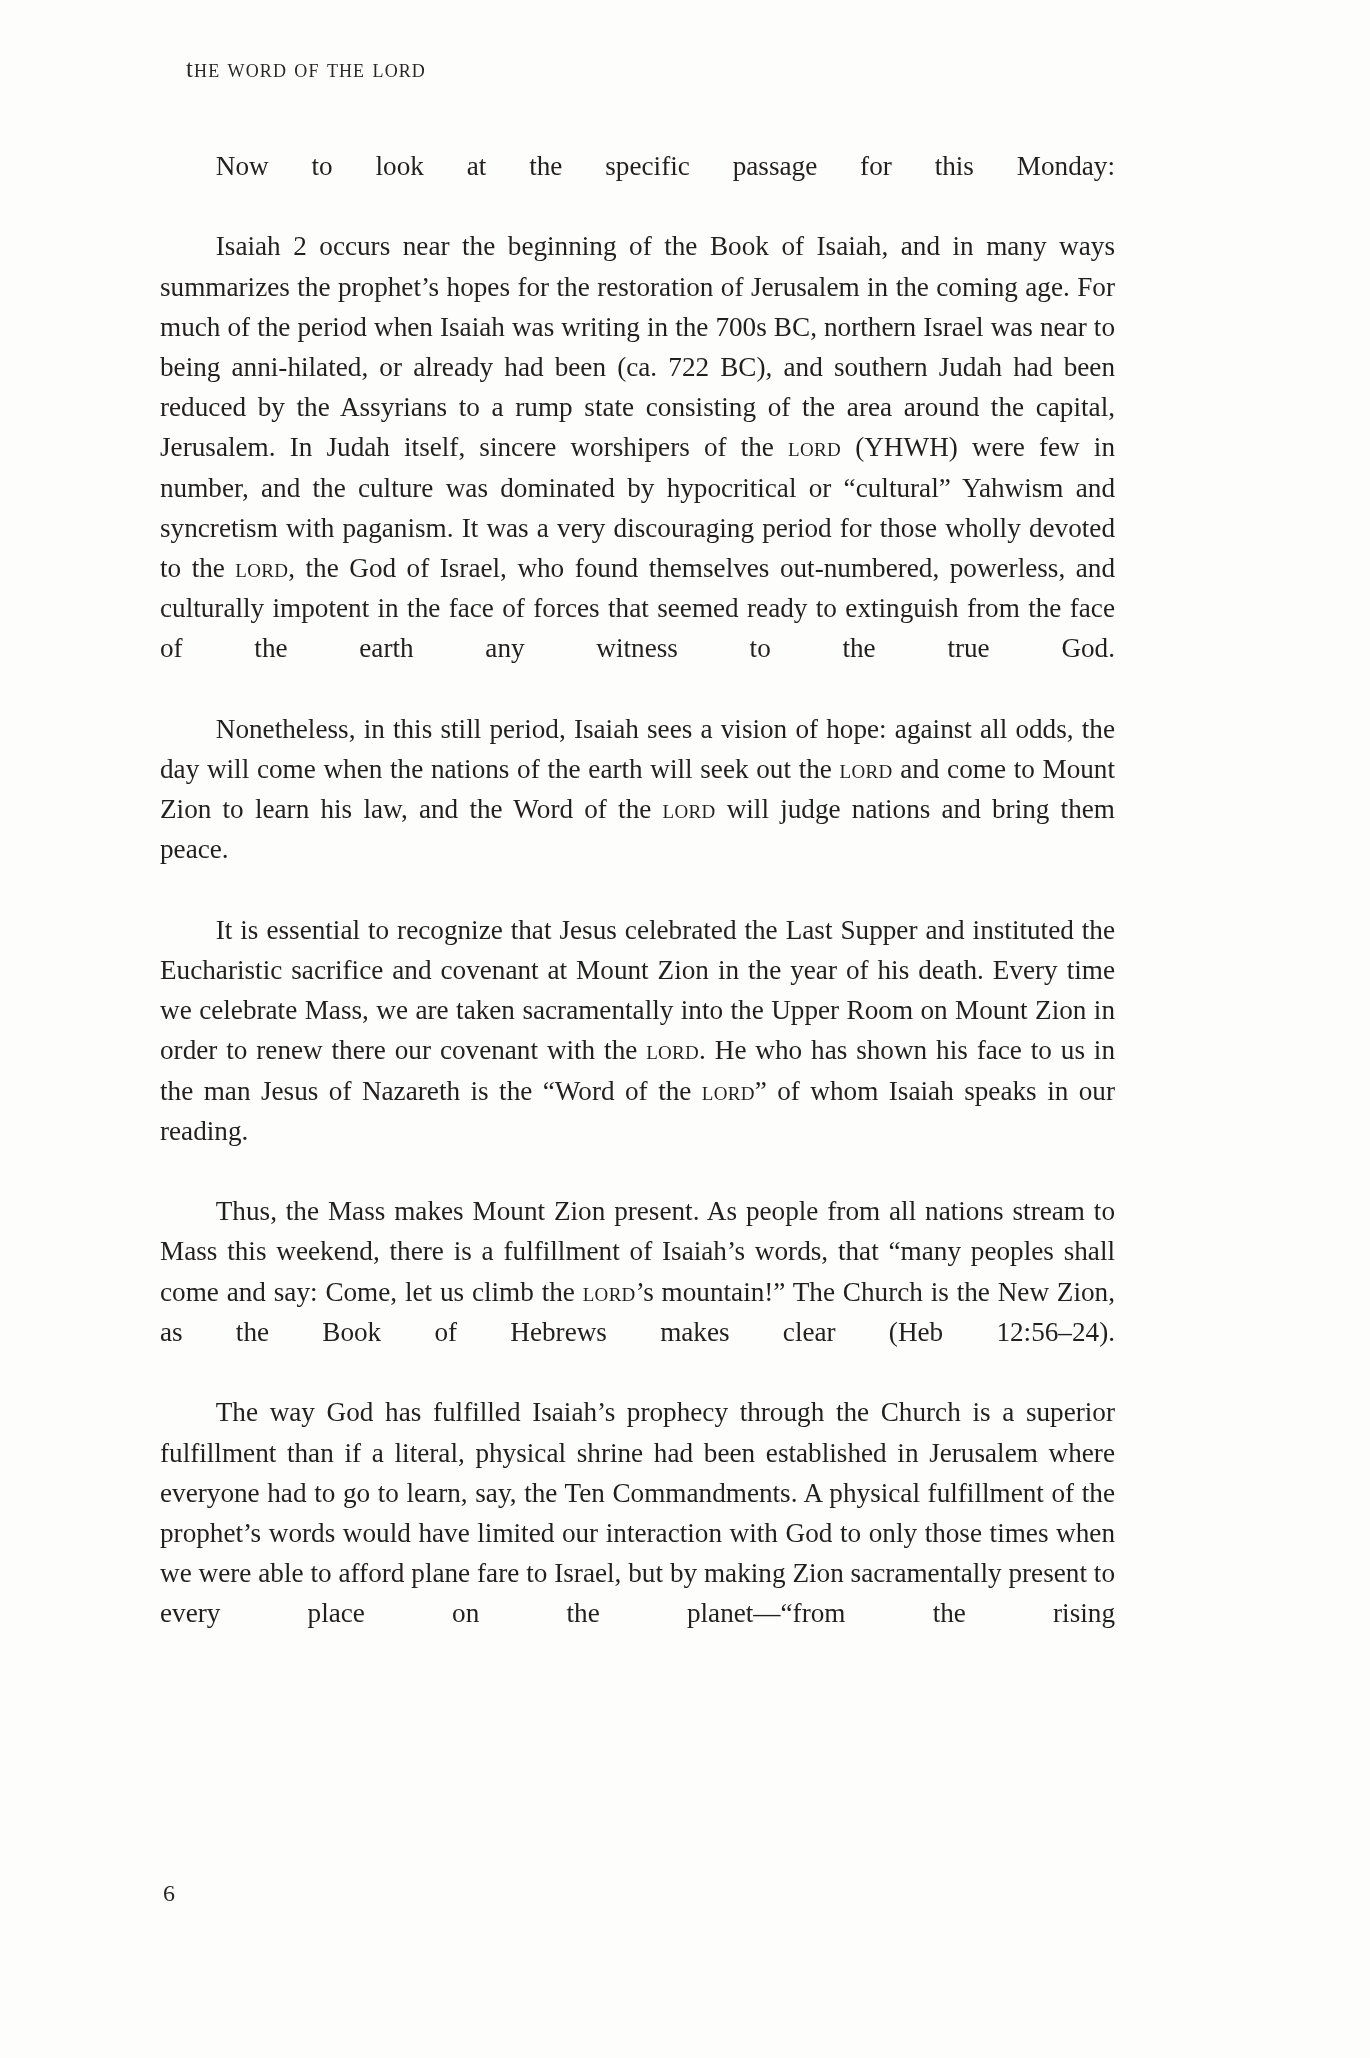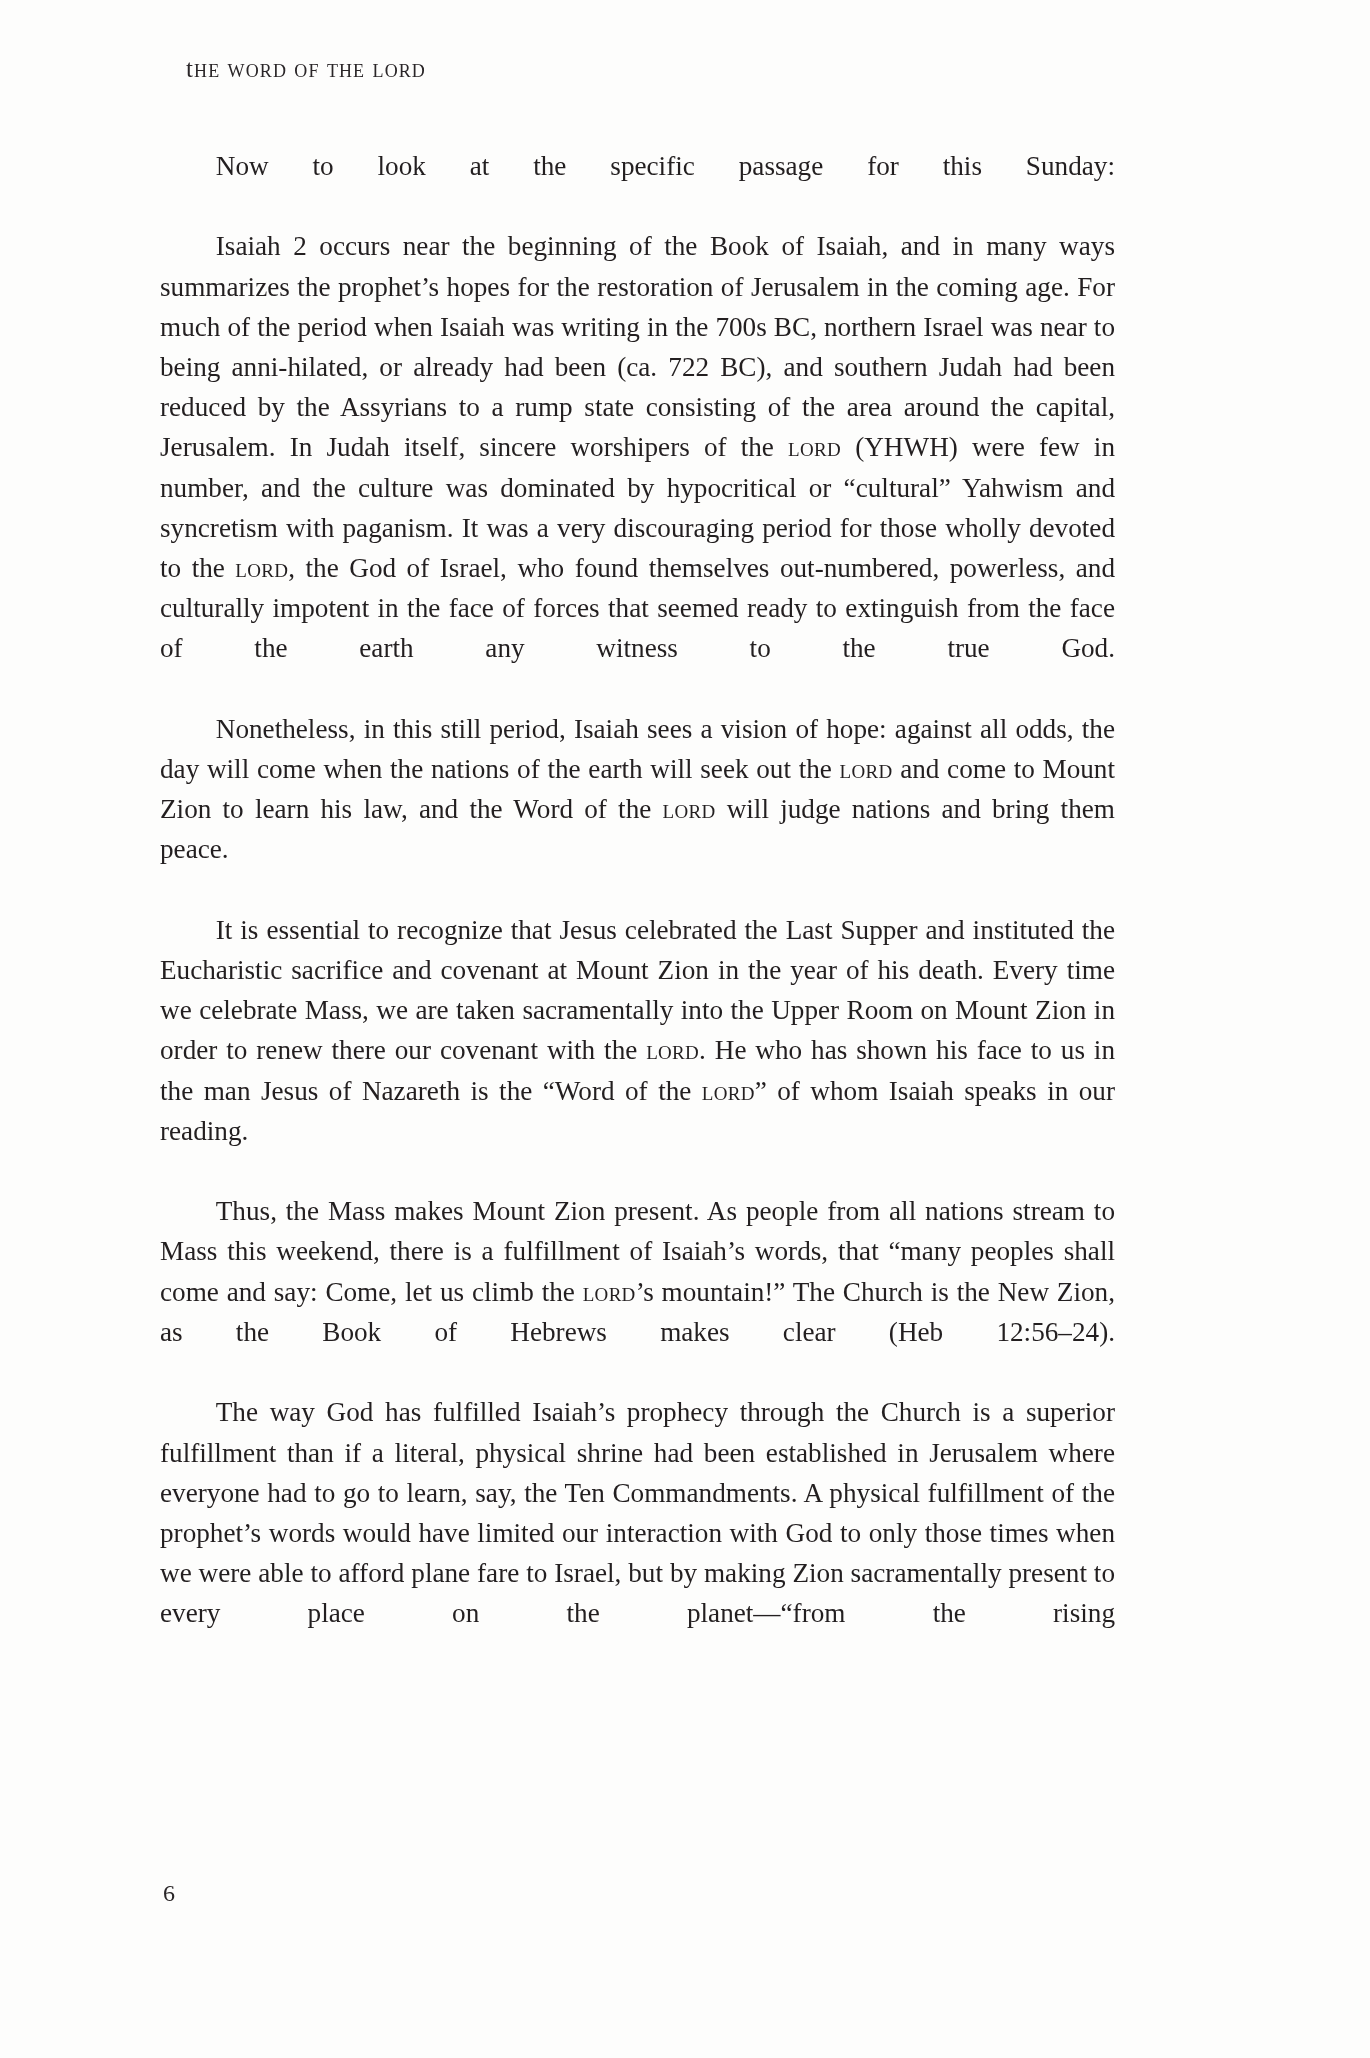--- a/index.html
+++ b/index.html
@@ -78,21 +78,21 @@
 </style>
 </head>
 <body>
 
 <div class="page">
 
   <div class="running-header">The Word of the Lord</div>
 
   <div class="textblock">
 
-    <p>Now to look at the specific passage for this Sunday:</p>
+    <p>Now to look at the specific passage for this Monday:</p>
 
     <p>
       <span>Isaiah 2 occurs near the beginning of the Book of Isaiah, and in many ways summarizes the prophet’s hopes for the restoration of Jerusalem in the coming age. For much of the period when Isaiah was writing in the 700s BC, northern Israel was near to being anni-hilated, or already had been (ca. 722 BC), and southern Judah had been reduced by the Assyrians to a rump state consisting of the area around the capital, Jerusalem. In Judah itself, sincere worshipers of the </span><span class="sc">Lord</span><span> (YHWH) were few in number, and the culture was dominated by hypocritical or “cultural” Yahwism and syncretism with paganism. It was a very discouraging period for those wholly devoted to the </span><span class="sc">Lord</span><span>, the God of Israel, who found themselves out-numbered, powerless, and culturally impotent in the face of forces that seemed ready to extinguish from the face of the earth any witness to the true God.</span>
     </p>
 
     <p>
       <span>Nonetheless, in this still period, Isaiah sees a vision of hope: against all odds, the day will come when the nations of the earth will seek out the </span><span class="sc">Lord</span><span> and come to Mount Zion to learn his law, and the Word of the </span><span class="sc">Lord</span><span> will judge nations and bring them peace.</span>
     </p>
 
 

